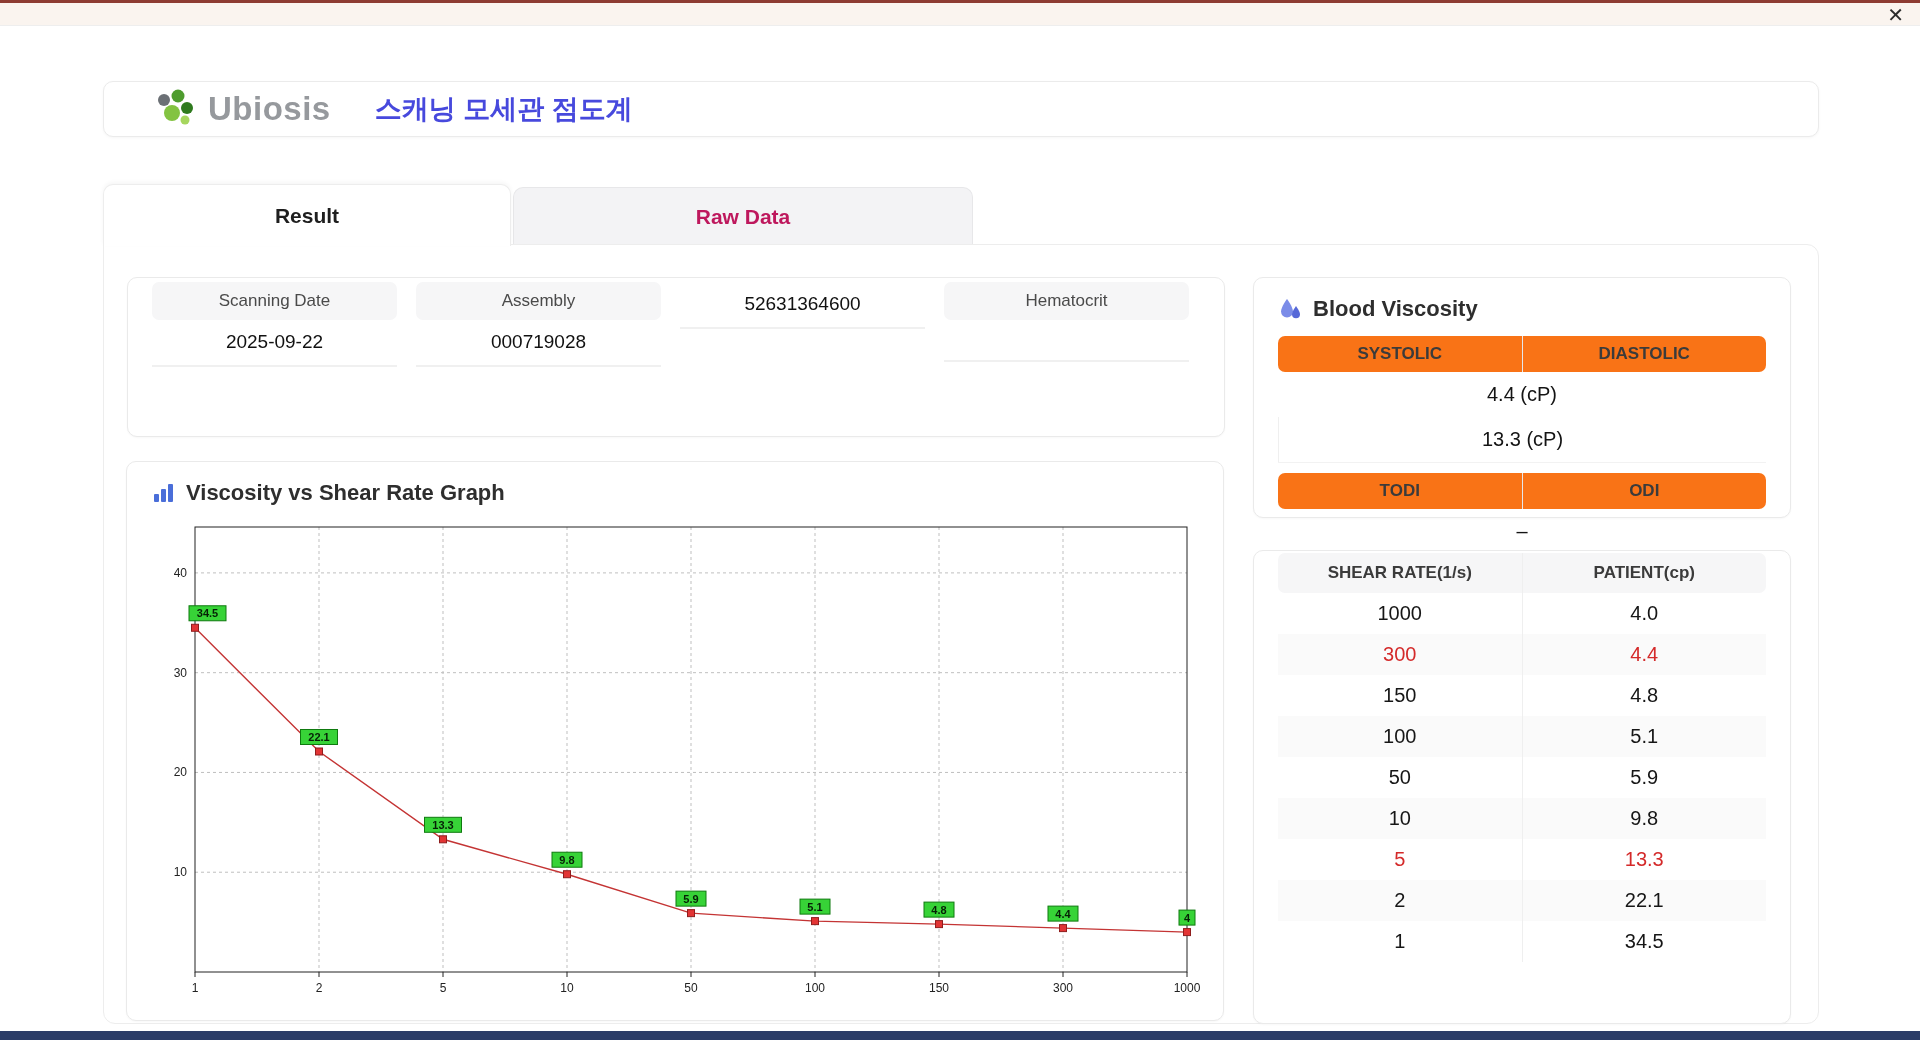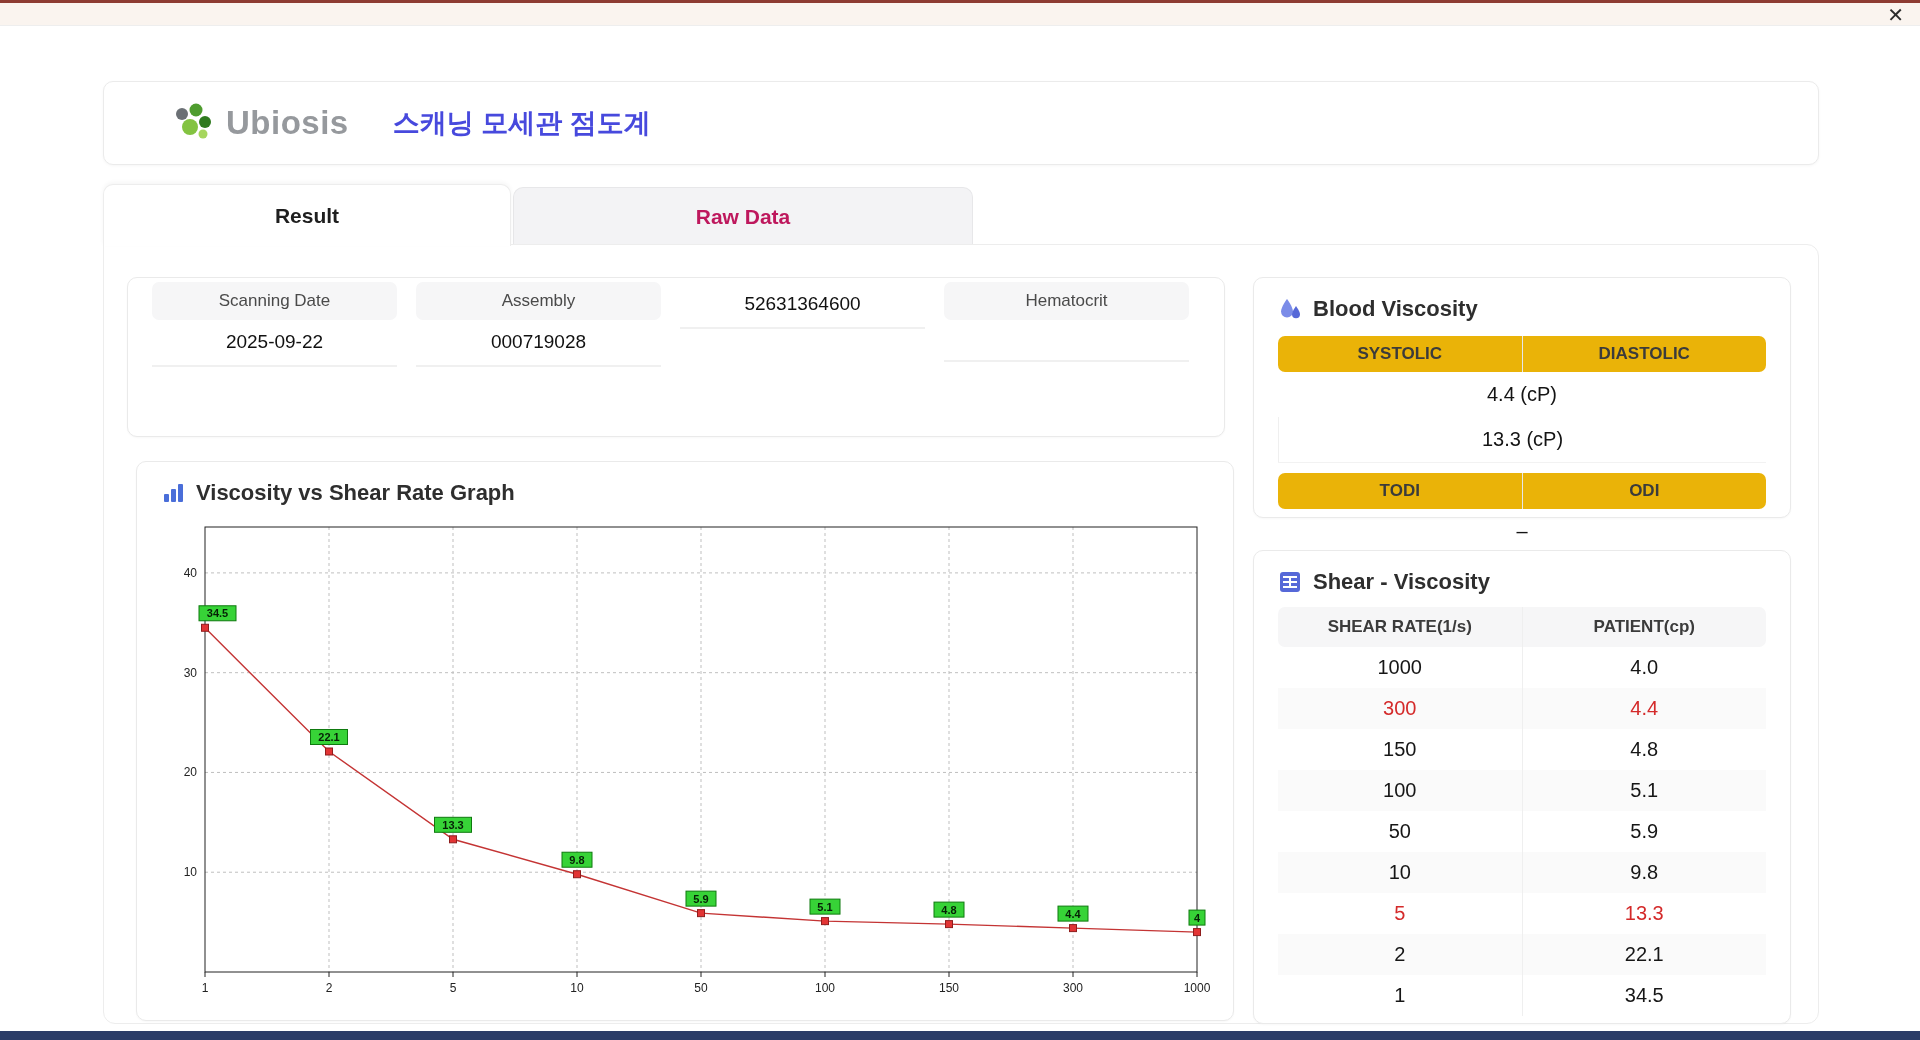--- a/index.html
+++ b/index.html
@@ -5,23 +5,23 @@
   * { margin:0; padding:0; box-sizing:border-box; }
   html,body { width:1920px; height:1040px; background:#ffffff; font-family:"Liberation Sans", sans-serif; overflow:hidden; position:relative; }
 
   
   .titlebar { position:absolute; top:0; left:0; width:1920px; height:26px;
     background:#faf4ef; border-top:3px solid #8d3b32; border-bottom:1px solid #eee; z-index:10; }
   .close-btn { position:absolute; right:16px; top:1px; font-size:20px; color:#2b2b2b; cursor:default; line-height:22px; }
   .bottom-strip { position:absolute; bottom:0; left:0; width:1920px; height:9px; background:#2b3c67; }
 
   
-  .header-card { position:absolute; left:103px; top:81px; width:1716px; height:84px;
+  .header-card { position:absolute; left:103px; top:81px; width:1716px; height:56px;
     border:1px solid #ebebeb; border-radius:10px; background:#fff;
-    box-shadow:0 1px 3px rgba(0,0,0,.04); display:flex; align-items:center; padding-left:66px; }
+    box-shadow:0 1px 3px rgba(0,0,0,.04); display:flex; align-items:center; padding-left:48px; }
   .logo { display:flex; align-items:center; gap:8px; }
   .logo-text { font-size:33px; font-weight:600; color:#96999d; letter-spacing:.5px; }
   .page-title { margin-left:44px; color:#4749dd; font-size:27px; font-weight:bold; }
 
   
   .tab { position:absolute; display:flex; align-items:center; justify-content:center;
     font-size:21px; font-weight:bold; border-radius:10px 10px 0 0; cursor:pointer; }
   .tab-result { left:103px; top:184px; width:408px; height:62px; background:#fff;
     border:1px solid #ededed; border-bottom:none; color:#1e1e1e; z-index:3;
     box-shadow:0 -2px 4px rgba(0,0,0,.04); }
@@ -31,37 +31,37 @@
   
   .content-panel { position:absolute; left:103px; top:244px; width:1716px; height:780px;
     background:#fff; border:1px solid #ededed; border-radius:0 12px 12px 12px; z-index:2; }
 
   .card { position:absolute; background:#fff; border:1px solid #eaeaea; border-radius:10px;
     box-shadow:0 1px 2px rgba(0,0,0,.03); }
   .card-title { display:flex; align-items:center; gap:11px; padding:18px 24px 10px 24px;
     font-size:22px; font-weight:bold; color:#2e2e2e; }
 
   .file-info-card  { left:23px;   top:32px;  width:1098px; height:160px; }
-  .graph-card      { left:32px;   top:216px; width:1098px; height:560px; }
+  .graph-card      { left:22px;   top:216px; width:1098px; height:560px; }
   .blood-card      { left:1149px; top:32px;  width:538px;  height:241px; }
   .shear-card      { left:1149px; top:305px; width:538px;  height:474px; }
 
   
   .fields { display:flex; gap:19px; padding:4px 24px 0 24px; }
   .field { width:245px; }
   .field-label { background:#f6f6f7; border-radius:7px; text-align:center; font-size:17px;
     color:#4a4a4a; font-weight:500; padding:9px 0; }
   .field-value { text-align:center; font-size:19px; color:#111; padding:11px 0 12px 0;
     min-height:42px; border-bottom:2px solid #f0f0f0; }
 
   
   .bv-table { margin:4px 24px 0 24px; }
   .bv-row { display:flex; }
   .bv-cell { flex:1; text-align:center; }
-  .bv-head .bv-cell { background:#eab308; padding:8px 0; font-size:17px; font-weight:bold; color:#3b3b3b; }
+  .bv-head .bv-cell { background:#f97316; padding:8px 0; font-size:17px; font-weight:bold; color:#3b3b3b; }
   .bv-head .bv-cell:first-child { border-radius:7px 0 0 7px; }
   .bv-head .bv-cell:last-child  { border-radius:0 7px 7px 0; }
   .bv-head .bv-cell + .bv-cell { border-left:1px solid #e7e7e9; }
   .bv-vals .bv-cell { padding:11px 0; font-size:20px; color:#141414; }
   .bv-vals .bv-cell + .bv-cell { border-left:1px solid #efefef; }
   .bv-vals { border-bottom:1px solid #f2f2f2;flex-direction:column; }
   .bv-gap { margin-top:10px; }
 
   
   .sv-table { margin:2px 24px 0 24px; }
@@ -223,30 +223,20 @@
           <div class="bv-cell">ODI</div>
         </div>
         <div class="bv-row bv-vals">
           <div class="bv-cell">–</div>
           <div class="bv-cell">–</div>
         </div>
       </div>
   </div>
 
   <div class="card shear-card">
-    <div class="card-title">
-      <svg width="24" height="24" viewBox="0 0 24 24">
-        <rect x="2" y="2" width="20" height="20" rx="3" fill="#5668d8"></rect>
-        <rect x="5" y="6" width="14" height="2" fill="#fff"></rect>
-        <rect x="5" y="11" width="14" height="2" fill="#fff"></rect>
-        <rect x="5" y="16" width="14" height="2" fill="#fff"></rect>
-        <rect x="11" y="6" width="2" height="12" fill="#fff"></rect>
-      </svg>
-      <span>Shear - Viscosity</span>
-    </div>
     <div class="sv-table">
       <div class="sv-row sv-head">
         <div class="sv-cell">SHEAR RATE(1/s)</div>
         <div class="sv-cell">PATIENT(cp)</div>
       </div>
       <div>
           <div class="sv-row">
             <div class="sv-cell">1000</div>
             <div class="sv-cell">4.0</div>
           </div>

